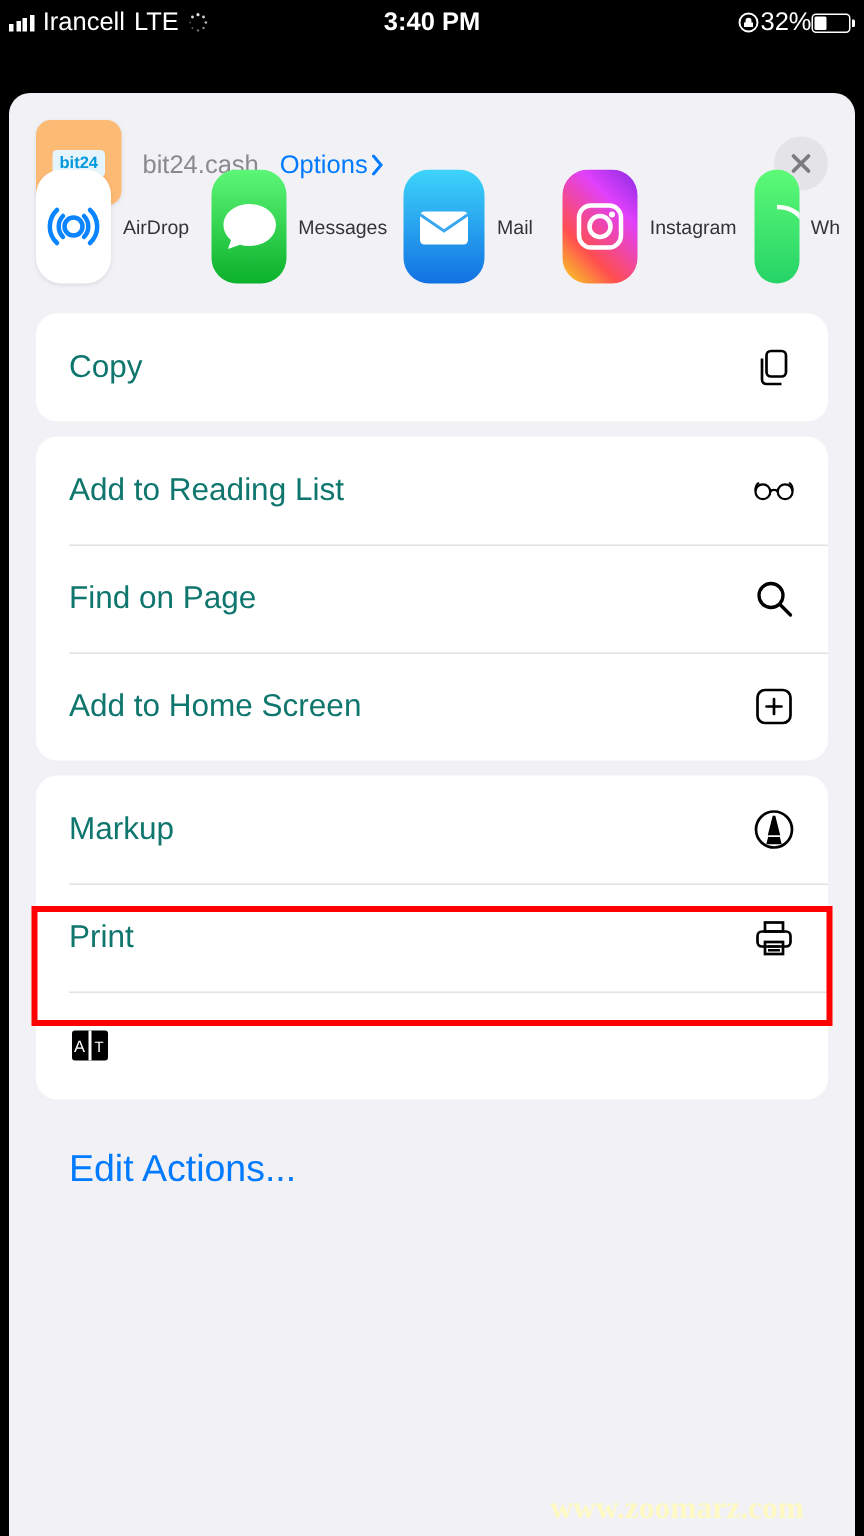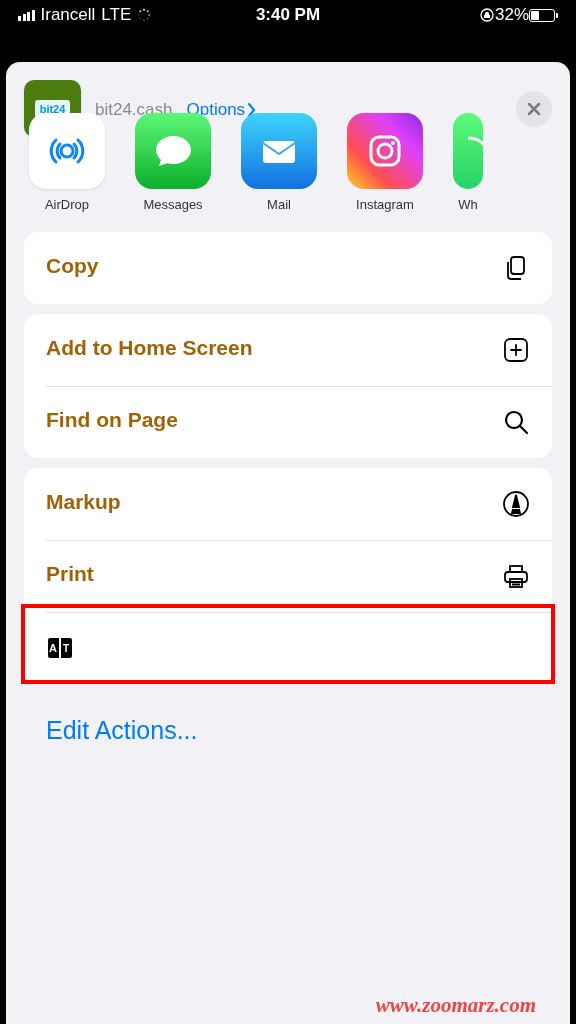--- a/index.html
+++ b/index.html
@@ -1,68 +1,68 @@
 <!DOCTYPE html>
 <html><head>
   <meta charset="utf-8">
   <style>
     * { margin: 0; padding: 0; box-sizing: border-box; font-family: -apple-system, BlinkMacSystemFont, "Segoe UI", sans-serif; }
     body { width: 576px; height: 1024px; background: #000; overflow: hidden; position: relative; }
     
-    .status-bar { height: 30px; background: #000; color: #fff; display: flex; justify-content: space-between; align-items: center; padding: 0 18px; font-size: 17px; font-weight: 500; }
+    .status-bar { height: 30px; background: #000; color: #fff; display: flex; justify-content: space-between; align-items: center; padding: 0 6px; font-size: 17px; font-weight: 500; }
     .status-left { display: flex; align-items: center; gap: 6px; }
     .status-center { position: absolute; left: 50%; transform: translateX(-50%); font-weight: 600; }
     .status-right { display: flex; align-items: center; gap: 0; }
     .signal-bars { display: inline-flex; gap: 1.5px; align-items: flex-end; }
     .signal-bars span { width: 3px; background: #fff; }
     .signal-bars span:nth-child(1) { height: 5px; }
     .signal-bars span:nth-child(2) { height: 7px; }
     .signal-bars span:nth-child(3) { height: 9px; }
     .signal-bars span:nth-child(4) { height: 11px; }
     .battery { display: inline-flex; align-items: center; }
     .battery-body { width: 26px; height: 13px; border: 1.5px solid #fff; border-radius: 3px; position: relative; }
     .battery-fill { position: absolute; left: 1px; top: 1px; bottom: 1px; width: 32%; background: #fff; border-radius: 1px; }
     .battery-tip { width: 2px; height: 5px; background: #fff; margin-left: 1px; border-radius: 0 1px 1px 0; }
     .loading-icon { width: 14px; height: 14px; display: inline-block; }
     
     .sheet { background: #f2f2f6; border-radius: 14px 14px 0 0; position: absolute; top: 62px; left: 6px; right: 6px; bottom: 0; overflow: hidden; }
     
     .sheet-header { display: flex; align-items: center; padding: 18px 18px 16px 18px; gap: 14px; }
-    .site-icon { width: 57px; height: 57px; background: #4d7c0f; border-radius: 10px; display: flex; align-items: center; justify-content: center; box-shadow: 0 1px 3px rgba(0,0,0,0.08); }
+    .site-icon { width: 57px; height: 57px; background: #fdba74; border-radius: 10px; display: flex; align-items: center; justify-content: center; box-shadow: 0 1px 3px rgba(0,0,0,0.08); }
     .site-icon-inner { color: #0099dd; font-weight: 700; font-size: 11px; background: #e6f4fb; padding: 3px 5px; border-radius: 3px; }
     .header-text { flex: 1; min-width: 0; }
     .page-title { font-size: 20px; font-weight: 400; color: #000; white-space: nowrap; overflow: hidden; text-overflow: ellipsis; direction: rtl; text-align: left; }
     .page-meta { display: flex; align-items: center; gap: 14px; margin-top: 2px; }
     .page-url { color: #8a8a8e; font-size: 17px; }
     .options-link { color: #007aff; font-size: 17px; display: flex; align-items: center; gap: 2px; }
     .close-btn { width: 36px; height: 36px; border-radius: 50%; background: #e4e4e8; display: flex; align-items: center; justify-content: center; flex-shrink: 0; }
     
     .app-row { display: flex; gap: 20px; padding: 0 24px 10px 24px; overflow: hidden; }
-    .app-item { display: flex; flex-direction: column; align-items: center; gap: 8px; min-width: 86px; }
+    .app-item { display: flex; align-items: center; gap: 8px; min-width: 86px; }
     .app-item:first-child { margin-left: -6px; }
     .app-item:last-child { min-width: 40px; }
     .app-icon { width: 76px; height: 76px; border-radius: 17px; display: flex; align-items: center; justify-content: center; }
     .app-icon.airdrop { background: #fff; box-shadow: 0 1px 3px rgba(0,0,0,0.1); }
     .app-icon.messages { background: linear-gradient(180deg, #5df777 0%, #0bb02b 100%); }
     .app-icon.mail { background: linear-gradient(180deg, #3ed4fa 0%, #1271e2 100%); }
     .app-icon.instagram { background: linear-gradient(45deg, #f9d423 0%, #ff4e50 30%, #e040fb 70%, #8a2be2 100%); }
     .app-icon.whatsapp { background: linear-gradient(180deg, #5dfa77 0%, #25d366 100%); }
     .app-label { font-size: 13px; color: #333; white-space: nowrap; }
     
     .action-group { background: #fff; border-radius: 14px; margin: 10px 18px; overflow: hidden; }
-    .action-item { display: flex; justify-content: space-between; padding: 22px 22px; font-size: 21px; color: #a16207; position: relative; font-weight: bold; }
+    .action-item { display: flex; justify-content: space-between; align-items: center; padding: 22px 22px; font-size: 21px; color: #0f766e; position: relative; }
     .action-item + .action-item::before { content: ''; position: absolute; top: 0; left: 22px; right: 0; height: 1px; background: #e2e2e4; }
     .action-label {}
     .action-icon { width: 28px; height: 28px; display: flex; align-items: center; justify-content: center; }
     
     .highlight-box { position: absolute; border: 4px solid #ff0000; pointer-events: none; }
     
     .edit-actions { color: #007aff; font-size: 25px; padding: 22px 40px 0; }
     
-    .watermark { position: absolute; bottom: 6px; right: 40px; color: #ef4444; font-size: 21px; font-weight: 700; font-style: italic; font-family: "Times New Roman", serif; }
+    .watermark { position: absolute; bottom: 6px; right: 40px; color: #fef9c3; font-size: 21px; font-weight: 700; font-family: "Times New Roman", serif; }
 
     svg { display: block; }
   </style>
 </head>
 <body>
 
 <div class="status-bar">
   <div class="status-left">
     <span class="signal-bars">
         <span></span>
@@ -183,34 +183,44 @@
         <svg width="28" height="28" viewBox="0 0 28 28" fill="none" stroke="#000" stroke-width="1.8">
             <rect x="9" y="3" width="13" height="17" rx="3"></rect>
             <path d="M6 8v14a3 3 0 003 3h10"></path>
           </svg>
       </span>
     </div>
   </div>
 
   <div class="action-group">
     <div class="action-item">
+      <span class="action-label">Add to Reading List</span>
+      <span class="action-icon">
+        <svg width="34" height="18" viewBox="0 0 34 18" fill="none" stroke="#000" stroke-width="1.8">
+            <circle cx="8" cy="10" r="6"></circle>
+            <circle cx="26" cy="10" r="6"></circle>
+            <path d="M14 10c1-2 5-2 6 0M2 9c0-3 1-6 3-6M32 9c0-3-1-6-3-6"></path>
+          </svg>
+      </span>
+    </div>
+    <div class="action-item">
+      <span class="action-label">Find on Page</span>
+      <span class="action-icon">
+        <svg width="28" height="28" viewBox="0 0 28 28" fill="none" stroke="#000" stroke-width="2.2">
+            <circle cx="12" cy="12" r="8"></circle>
+            <path d="M18 18l7 7" stroke-linecap="round"></path>
+          </svg>
+      </span>
+    </div>
+    <div class="action-item">
       <span class="action-label">Add to Home Screen</span>
       <span class="action-icon">
         <svg width="26" height="26" viewBox="0 0 26 26" fill="none" stroke="#000" stroke-width="1.8">
             <rect x="2" y="2" width="22" height="22" rx="5"></rect>
             <path d="M13 8v10M8 13h10" stroke-linecap="round"></path>
-          </svg>
-      </span>
-    </div>
-    <div class="action-item">
-      <span class="action-label">Find on Page</span>
-      <span class="action-icon">
-        <svg width="28" height="28" viewBox="0 0 28 28" fill="none" stroke="#000" stroke-width="2.2">
-            <circle cx="12" cy="12" r="8"></circle>
-            <path d="M18 18l7 7" stroke-linecap="round"></path>
           </svg>
       </span>
     </div>
   </div>
 
   <div class="action-group">
     <div class="action-item">
       <span class="action-label">Markup</span>
       <span class="action-icon">
         <svg width="28" height="28" viewBox="0 0 28 28" fill="none" stroke="#000" stroke-width="1.8">

